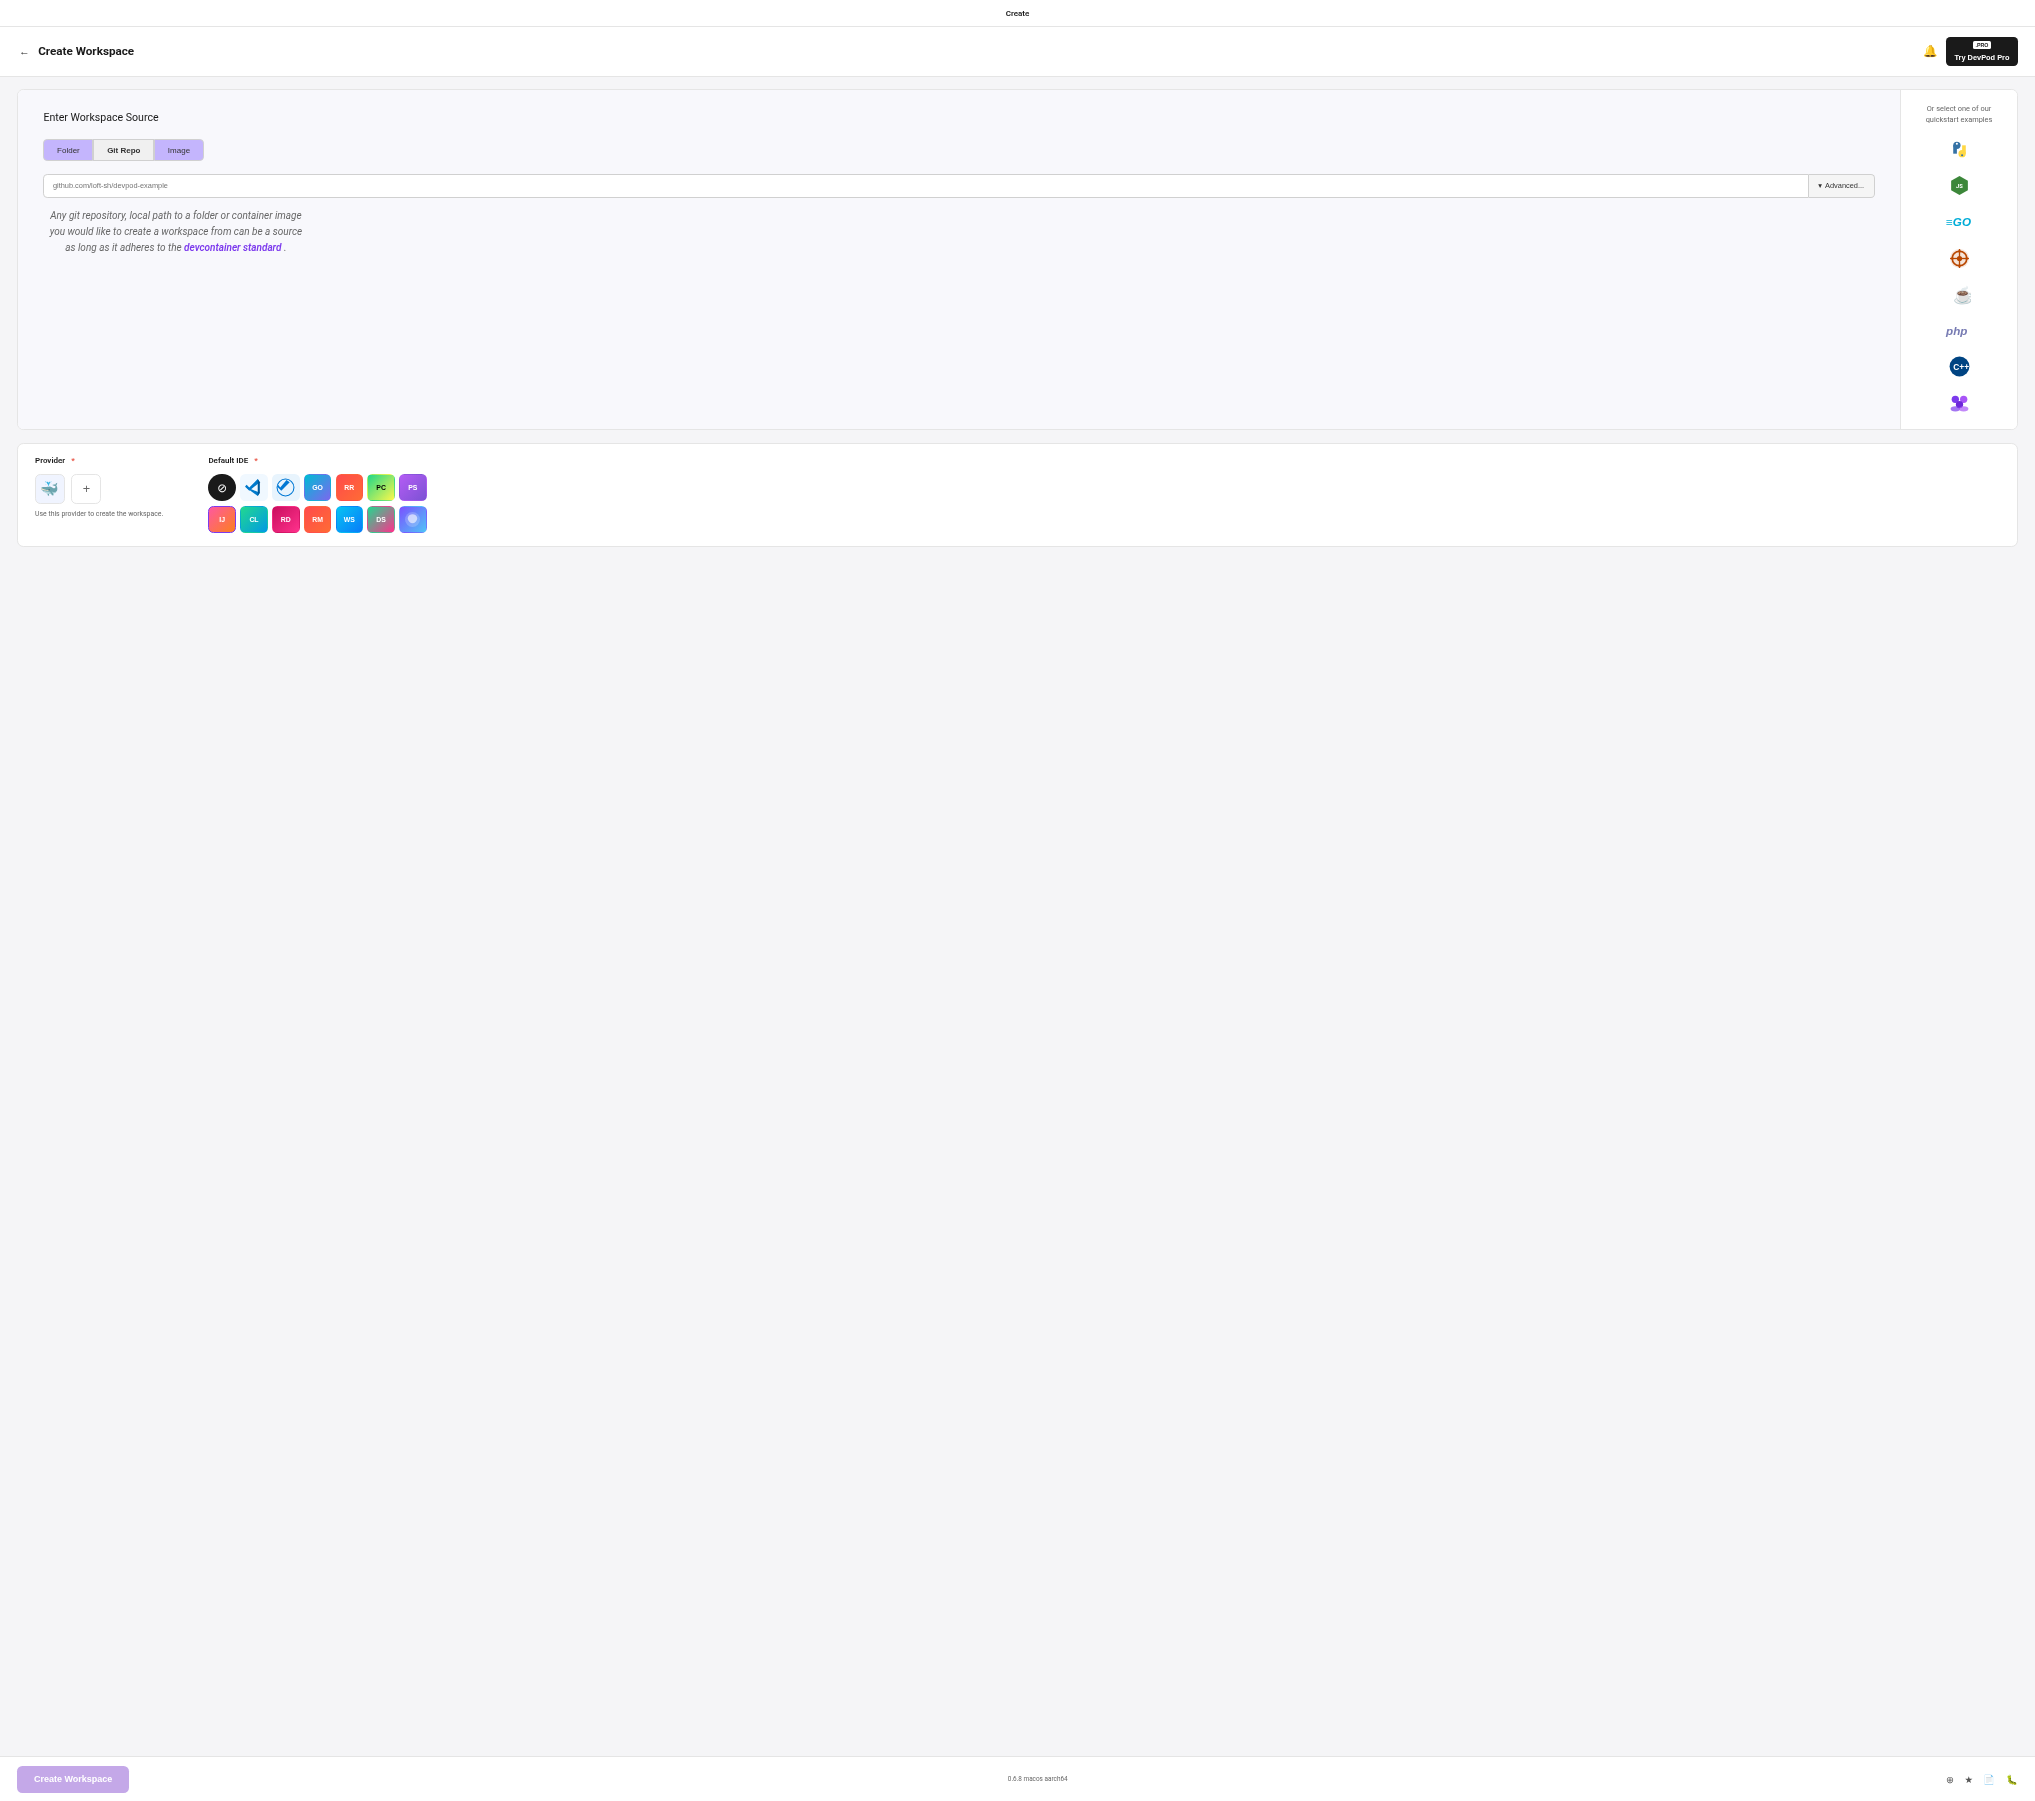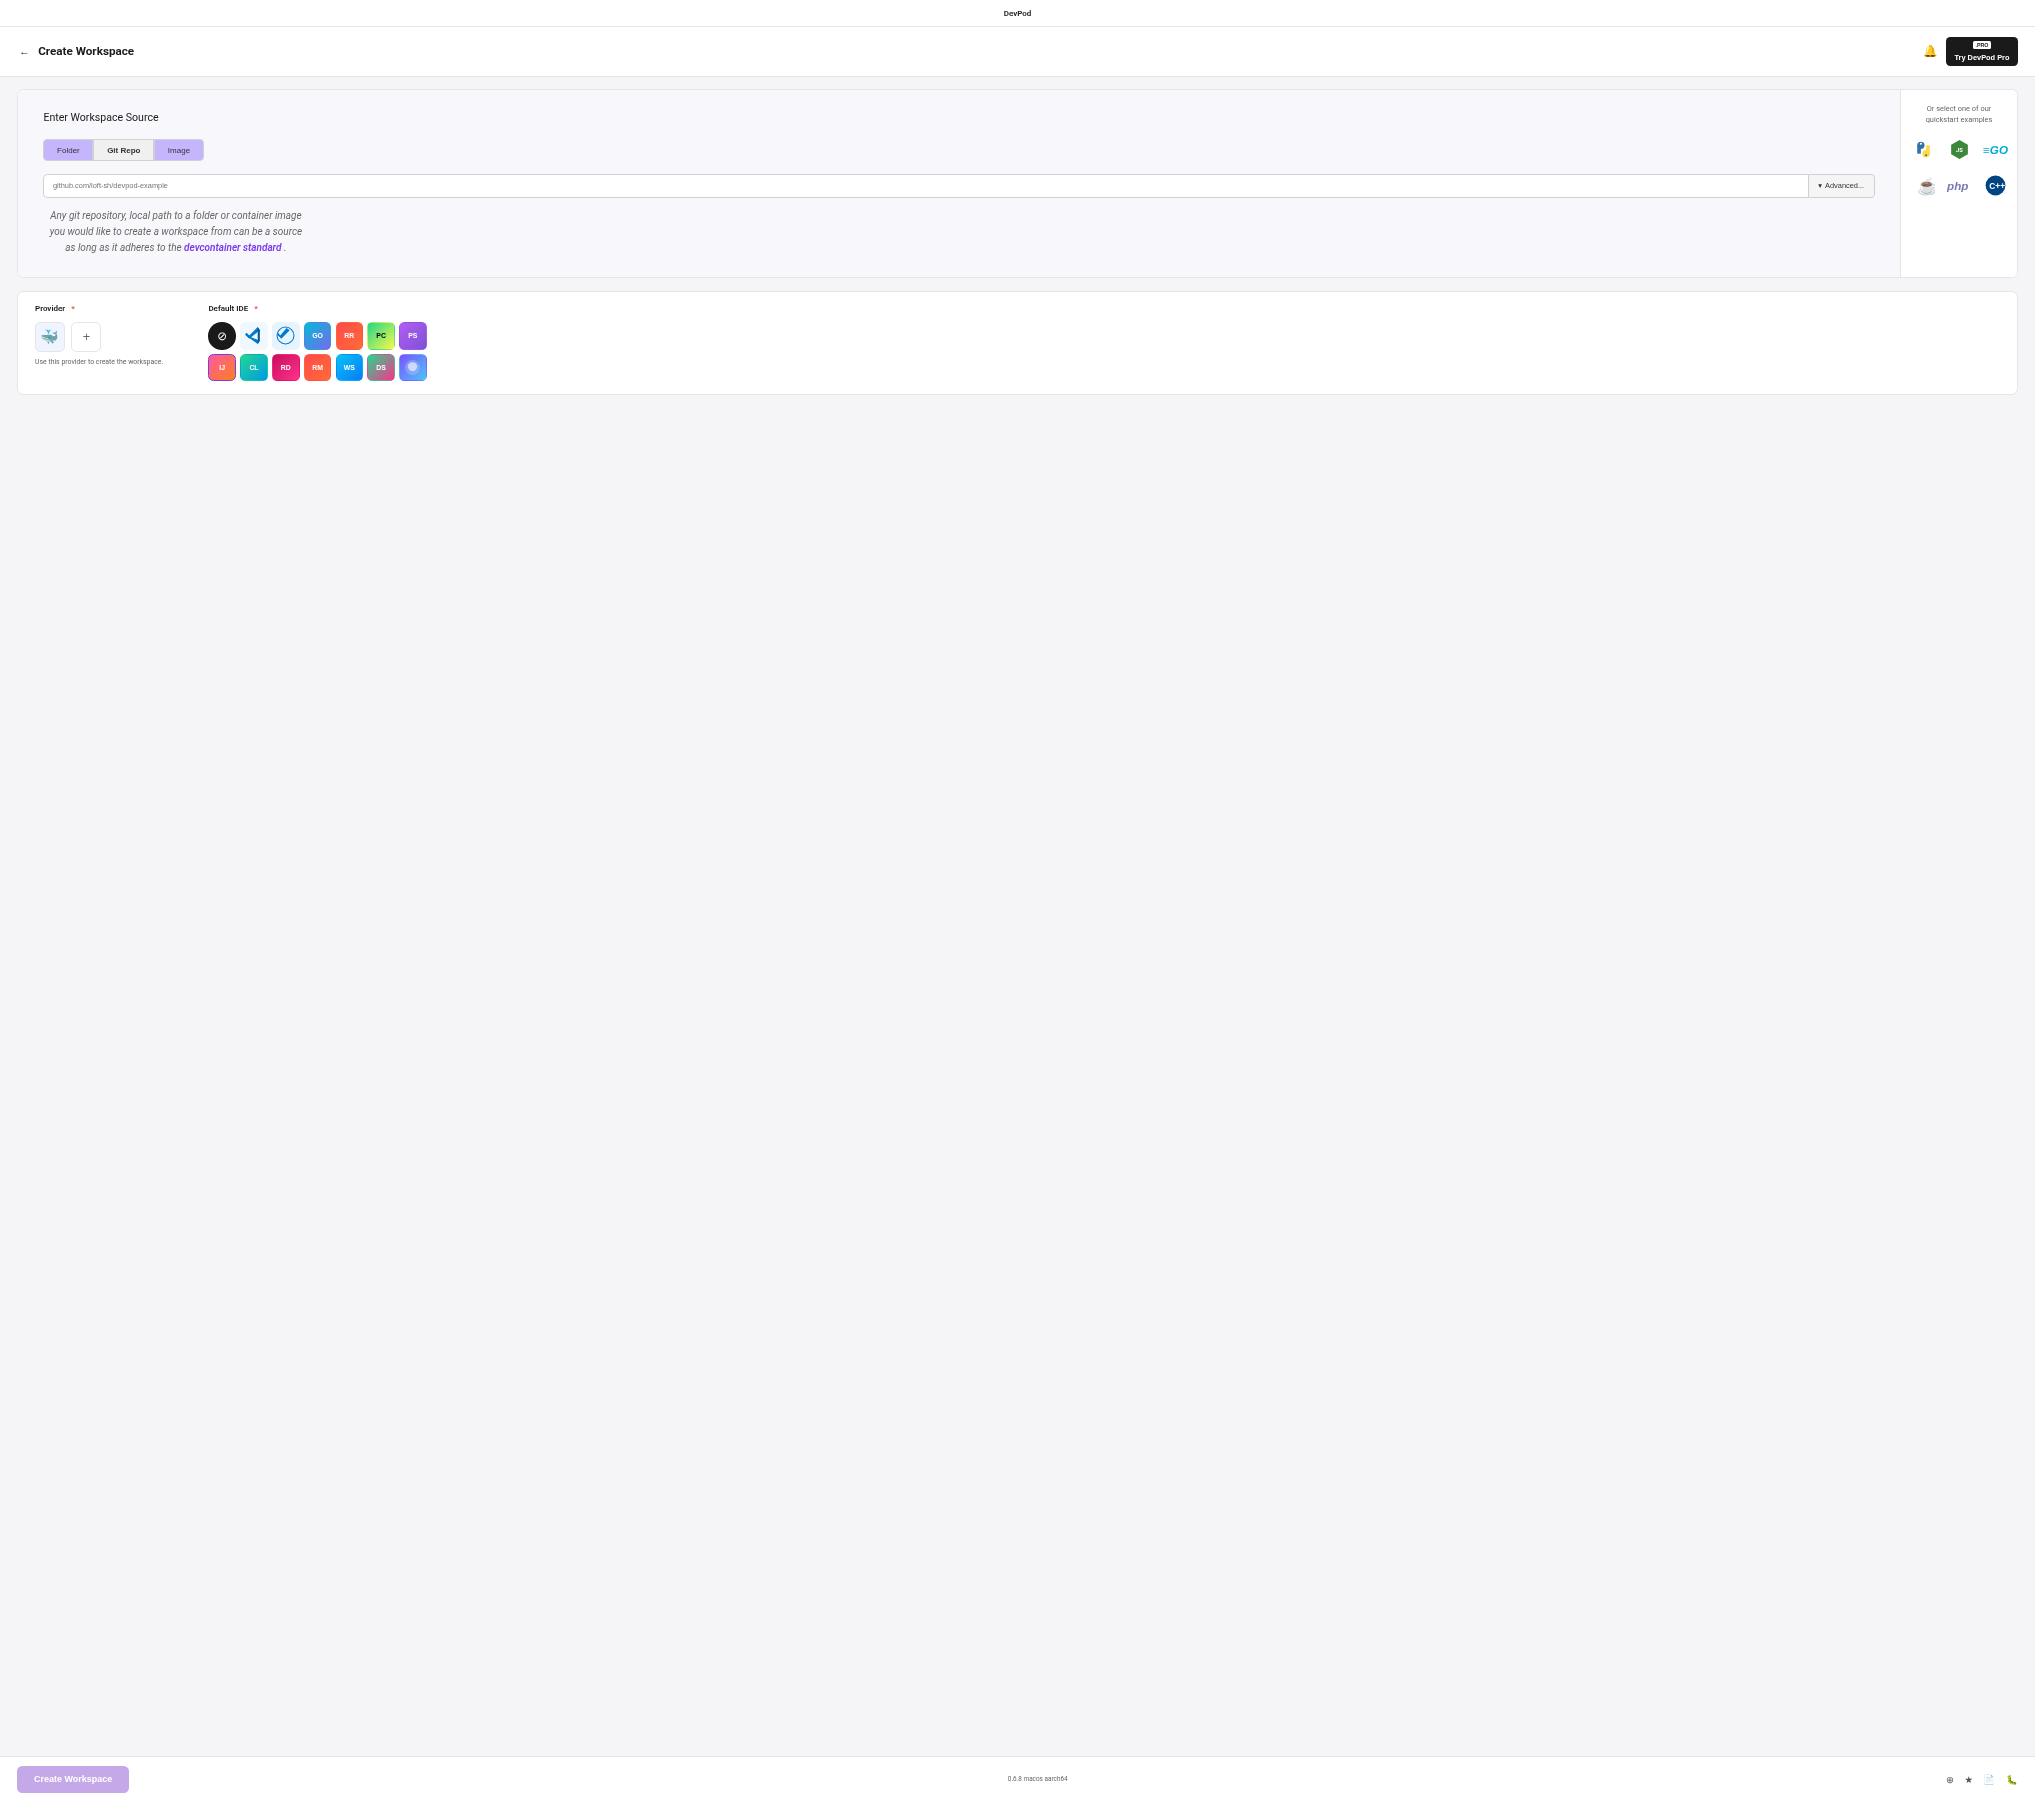--- a/index.html
+++ b/index.html
@@ -175,21 +175,21 @@
     }
     .quickstart-title {
       font-size: 7.4px;
       color: #666;
       text-align: center;
       line-height: 1.5;
       margin-bottom: 10.6px;
     }
     .quickstart-grid {
       display: grid;
-      grid-template-columns: 1fr 1fr 1fr 1fr;
+      grid-template-columns: 1fr;
       gap: 8.5px;
       justify-items: center;
     }
     .quickstart-icon {
       width: 27.6px;
       height: 27.6px;
       cursor: pointer;
       display: flex;
       align-items: center;
       justify-content: center;
@@ -313,21 +313,21 @@
       border: none;
       cursor: pointer;
       font-size: 9.5px;
       color: #555;
     }
   </style>
 </head>
 <body>
 
 <div class="title-bar">
-  <span>DevPod</span>
+  <span>Create</span>
 </div>
 
 <div class="header">
   <div class="header-left">
     <button class="back-btn">←</button>
     <span class="header-title">Create Workspace</span>
   </div>
   <div class="header-right">
     <button class="bell-btn">
       <span>🔔</span>

